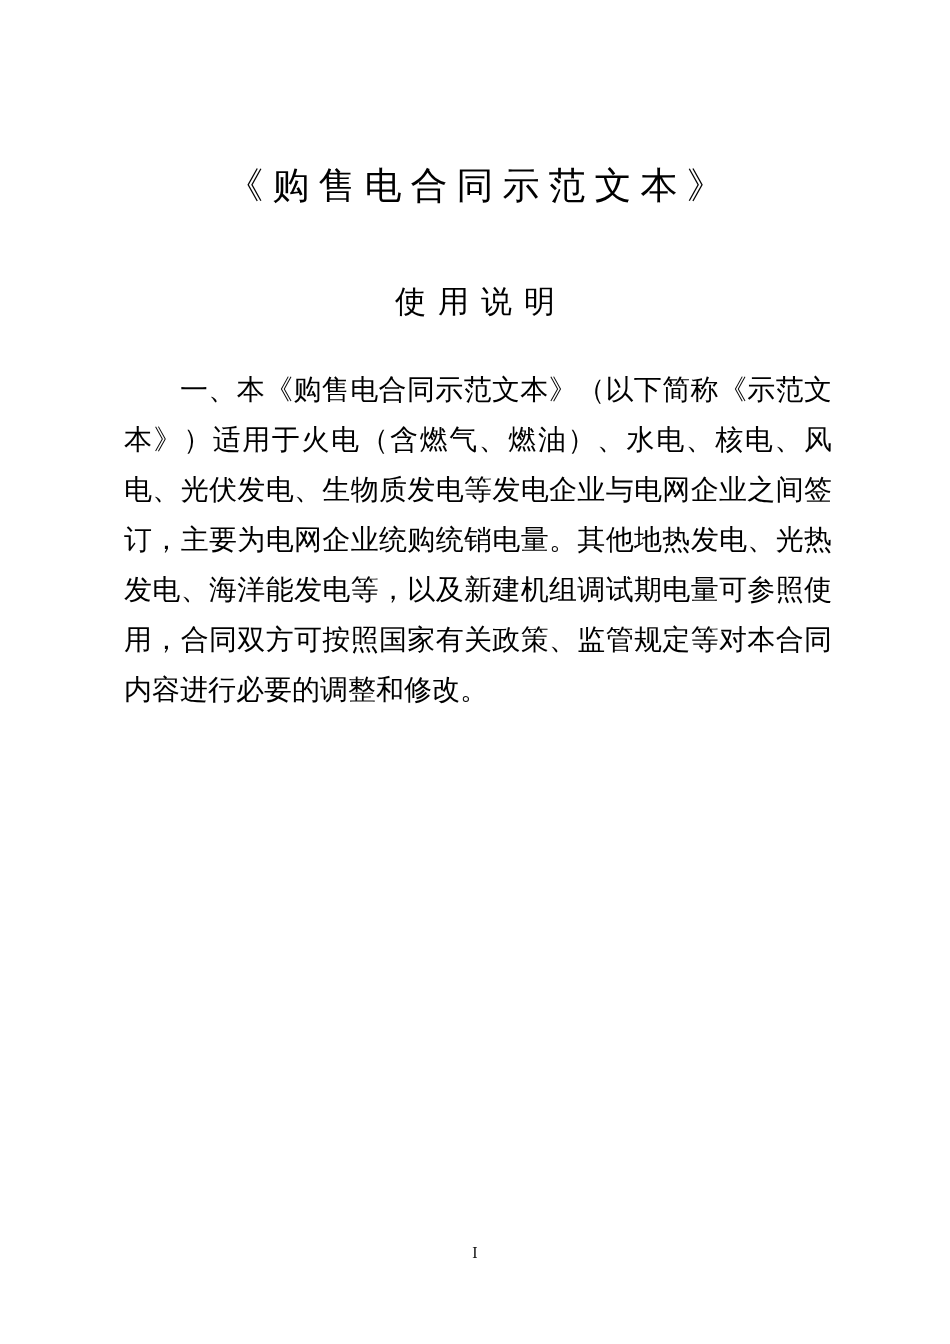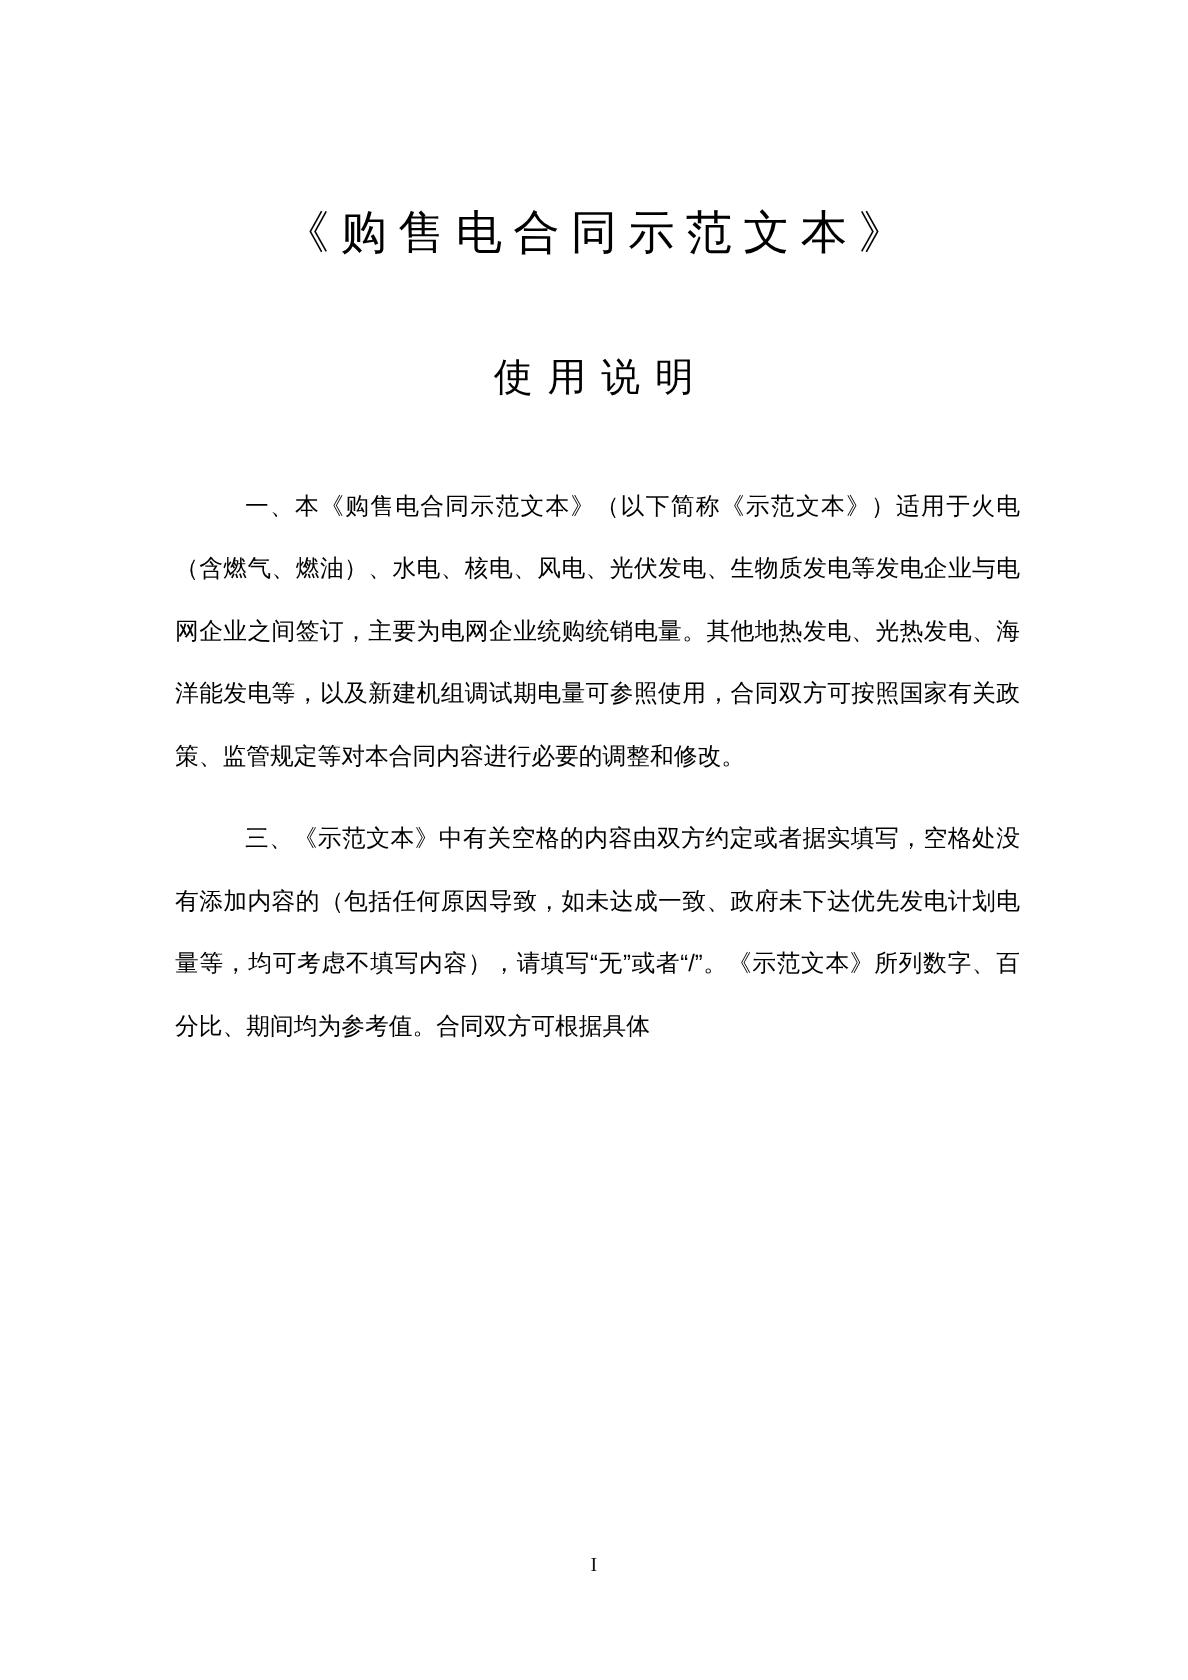--- a/index.html
+++ b/index.html
@@ -62,27 +62,27 @@
 
   
   .body-block {
     position: absolute;
     left: 124px;
     top: 365px;
     width: 708px;
   }
 
   .para {
-    font-size: 19px;
+    font-size: 28px;
     line-height: 50px;
     font-weight: 400;
     text-align: justify;
     text-align-last: left;
     text-justify: inter-character;
-    margin: 16px;
+    margin: 0;
     letter-spacing: 0px;
     word-break: break-all;
   }
 
   
   .footer {
     position: absolute;
     left: 0;
     top: 1243px;
     width: 950px;
@@ -98,18 +98,17 @@
 
 <div class="page">
 
   <div class="title-block">
     <div class="doc-title">《购售电合同示范文本》</div>
     <div class="doc-subtitle">使用说明</div>
   </div>
 
   <div class="body-block">
     <p class="para" style="text-indent: 56px;">一、本《购售电合同示范文本》（以下简称《示范文本》）适用于火电（含燃气、燃油）、水电、核电、风电、光伏发电、生物质发电等发电企业与电网企业之间签订，主要为电网企业统购统销电量。其他地热发电、光热发电、海洋能发电等，以及新建机组调试期电量可参照使用，合同双方可按照国家有关政策、监管规定等对本合同内容进行必要的调整和修改。</p>
-    <p class="para" style="text-indent: 56px;">三、《示范文本》中有关空格的内容由双方约定或者据实填写，空格处没有添加内容的（包括任何原因导致，如未达成一致、政府未下达优先发电计划电量等，均可考虑不填写内容），请填写“无”或者“/”。《示范文本》所列数字、百分比、期间均为参考值。合同双方可根据具体</p>
   </div>
 
   <div class="footer">I</div>
 
 </div>
 
 </body></html>

